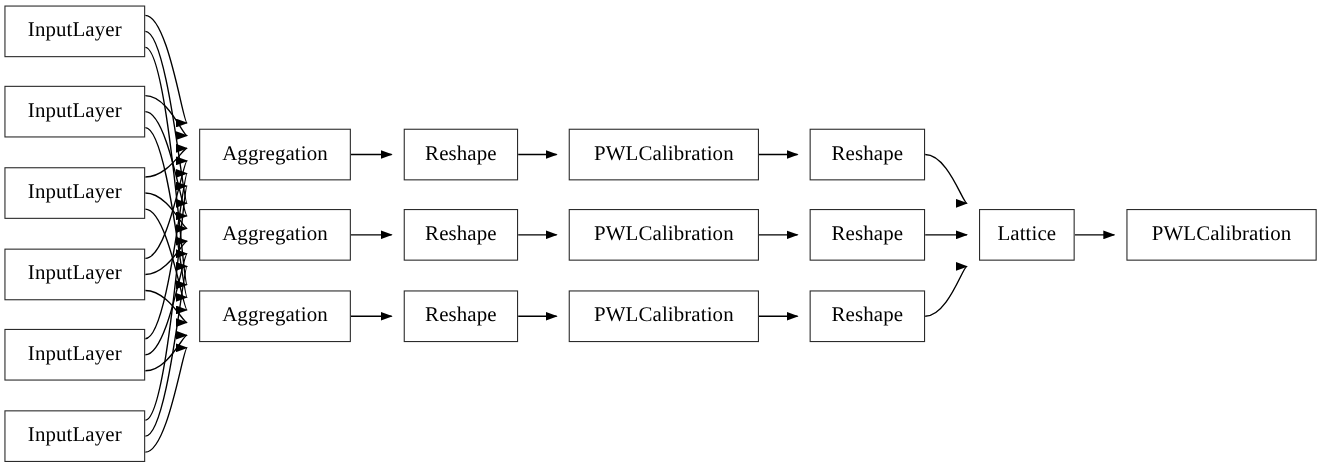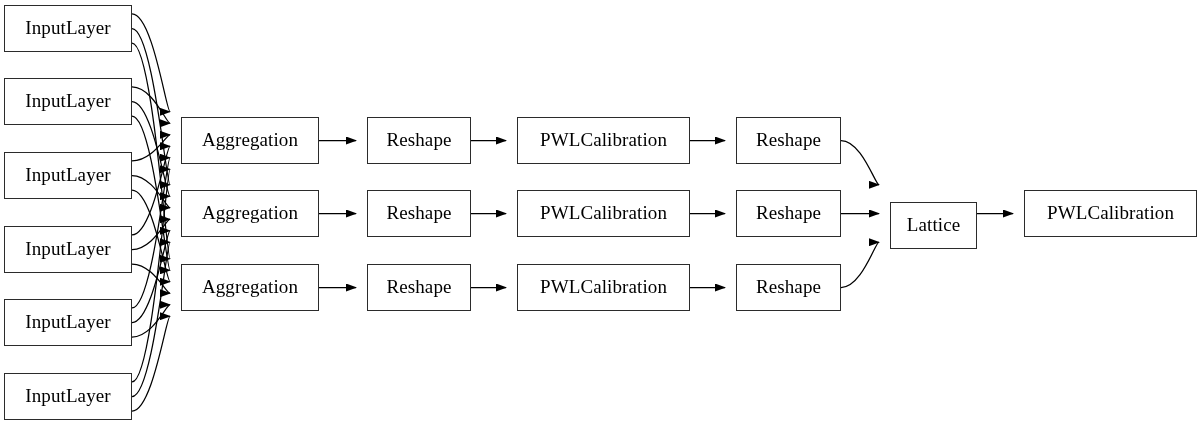--- a/index.html
+++ b/index.html
@@ -140,21 +140,21 @@
       </div>
       <div class="node-box" style="left: 736px; top: 117px; width: 105px; height: 47px; border-color: rgb(43, 43, 43); background: rgb(255, 255, 255);">
         <span class="node-label">Reshape</span>
       </div>
       <div class="node-box" style="left: 736px; top: 190px; width: 105px; height: 47px; border-color: rgb(43, 43, 43); background: rgb(255, 255, 255);">
         <span class="node-label">Reshape</span>
       </div>
       <div class="node-box" style="left: 736px; top: 264px; width: 105px; height: 47px; border-color: rgb(43, 43, 43); background: rgb(255, 255, 255);">
         <span class="node-label">Reshape</span>
       </div>
-      <div class="node-box" style="left: 890px; top: 202px; width: 87px; height: 47px; border-color: rgb(43, 43, 43); background: rgb(255, 255, 255);">
+      <div class="node-box" style="left: 890px; top: 190px; width: 87px; height: 47px; border-color: rgb(43, 43, 43); background: rgb(255, 255, 255);">
         <span class="node-label">Lattice</span>
       </div>
       <div class="node-box" style="left: 1024px; top: 190px; width: 173px; height: 47px; border-color: rgb(43, 43, 43); background: rgb(255, 255, 255);">
         <span class="node-label">PWLCalibration</span>
       </div>
     </div>
 
 </div>
 
 </body></html>

